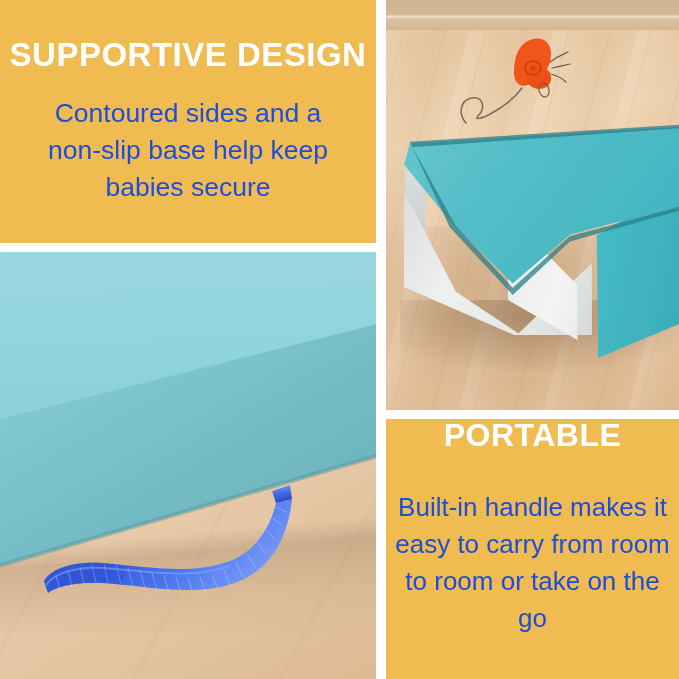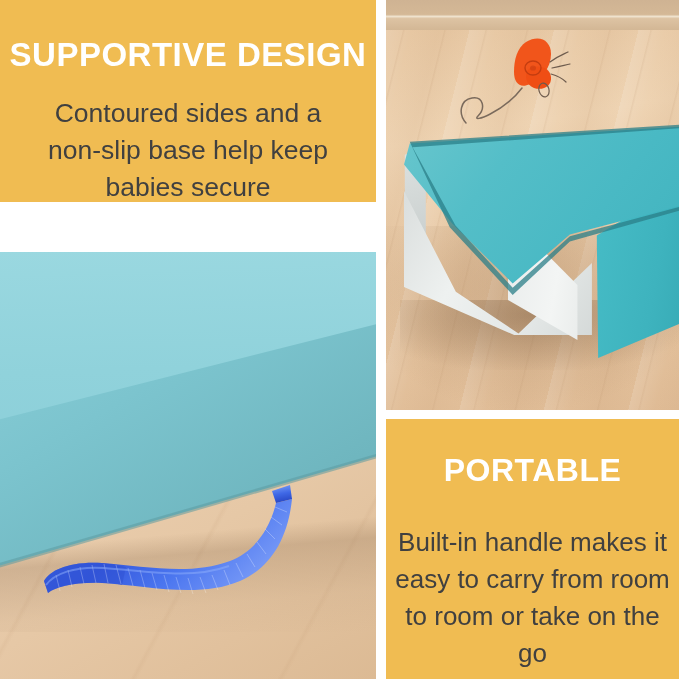--- a/index.html
+++ b/index.html
@@ -36,42 +36,41 @@
   }
   .headline {
     font-weight: bold;
     letter-spacing: 0.5px;
     color: #ffffff;
     line-height: 1.05;
     white-space: nowrap;
   }
   .bodytext {
     font-weight: 300;
-    color: #404040;
+    color: #1d4ed8;
   }
 
   
   #panel-supportive {
-    left: 0px; top: 0px; width: 376px; height: 202px;
+    left: 0px; top: 0px; width: 376px; height: 243px;
     background: #f0bc52;
     padding-top: 38px;
   }
   #panel-supportive .headline { font-size: 33px; }
   #panel-supportive .bodytext {
     font-size: 26.5px;
     line-height: 37px;
     margin-top: 22px;
     width: 300px;
   }
 
   
   #panel-portable {
     left: 386px; top: 419px; width: 293px; height: 260px;
     background: #f0bc52;
-    padding-top: 35px;
   }
   #panel-portable .headline { font-size: 32px; }
   #panel-portable .bodytext {
     font-size: 26px;
     line-height: 37px;
     margin-top: 36px;
     width: 275px;
   }
 
   

